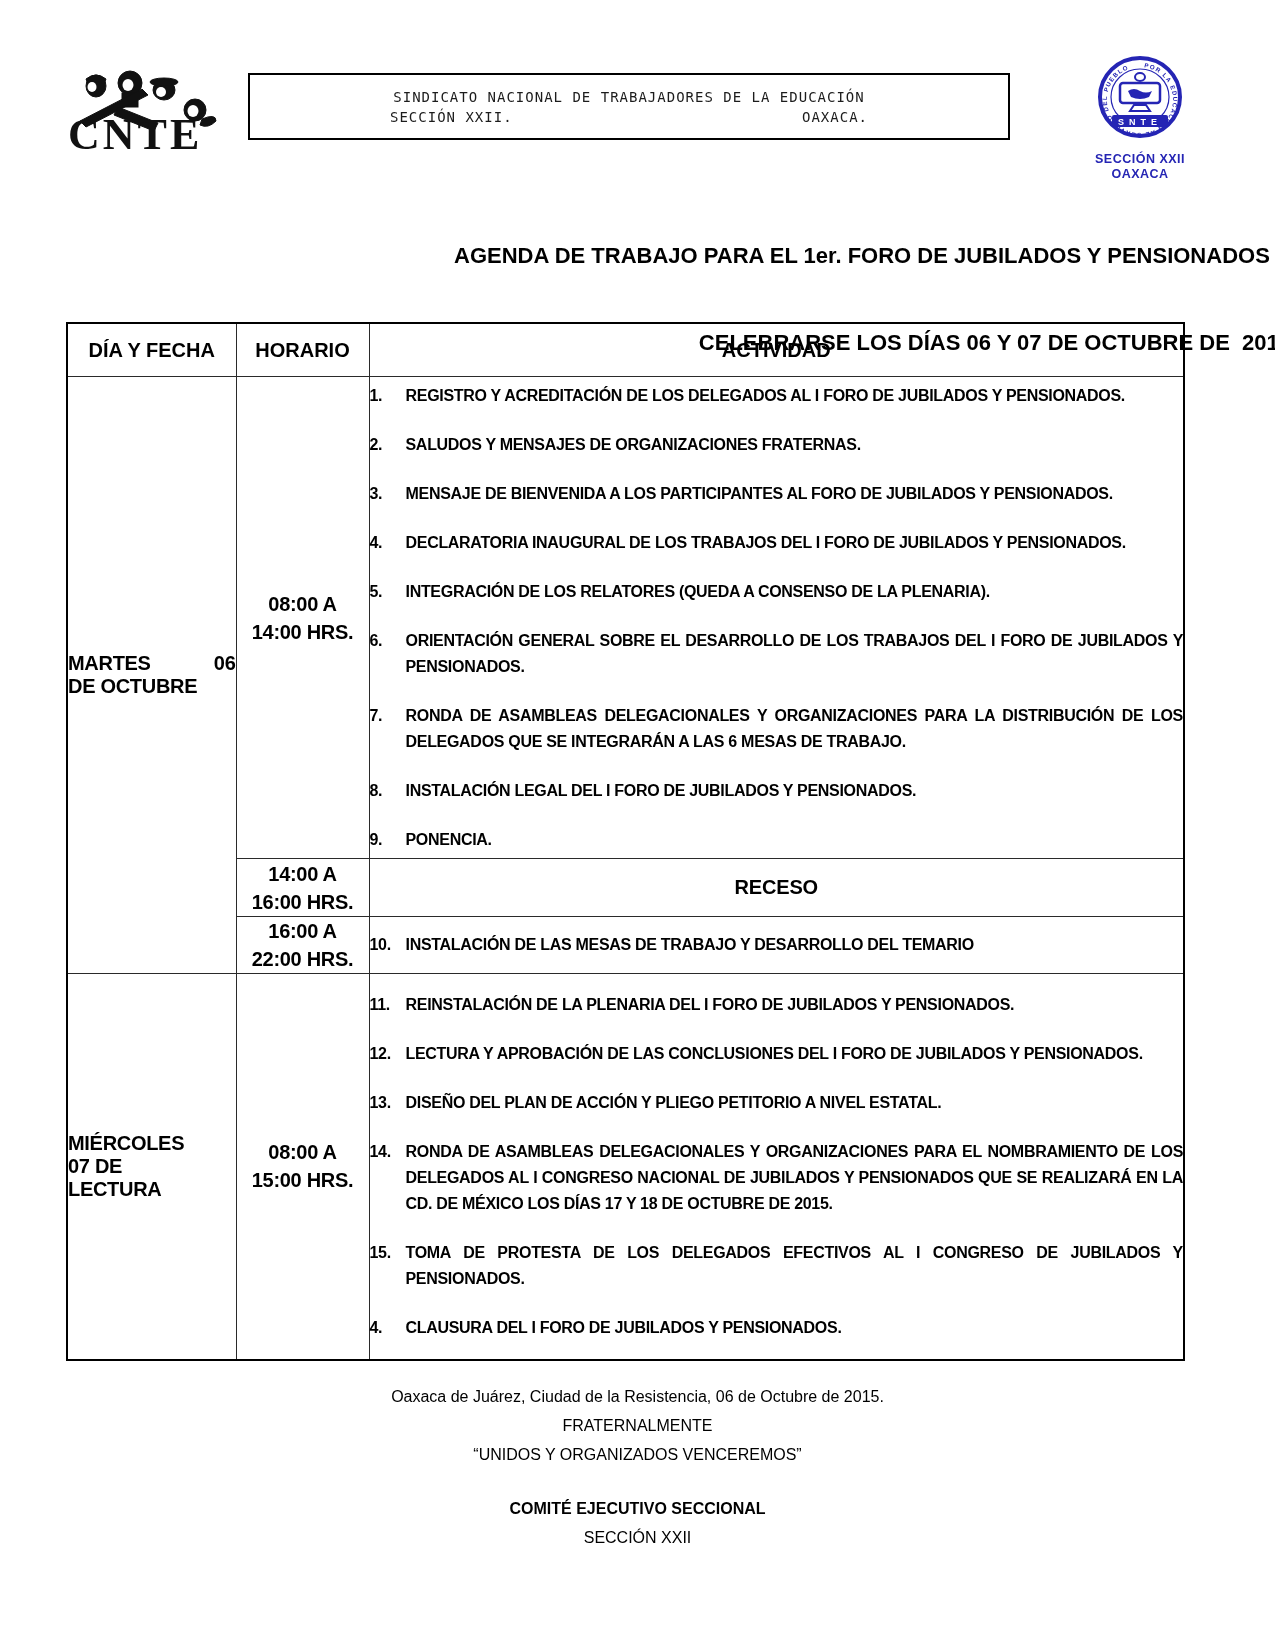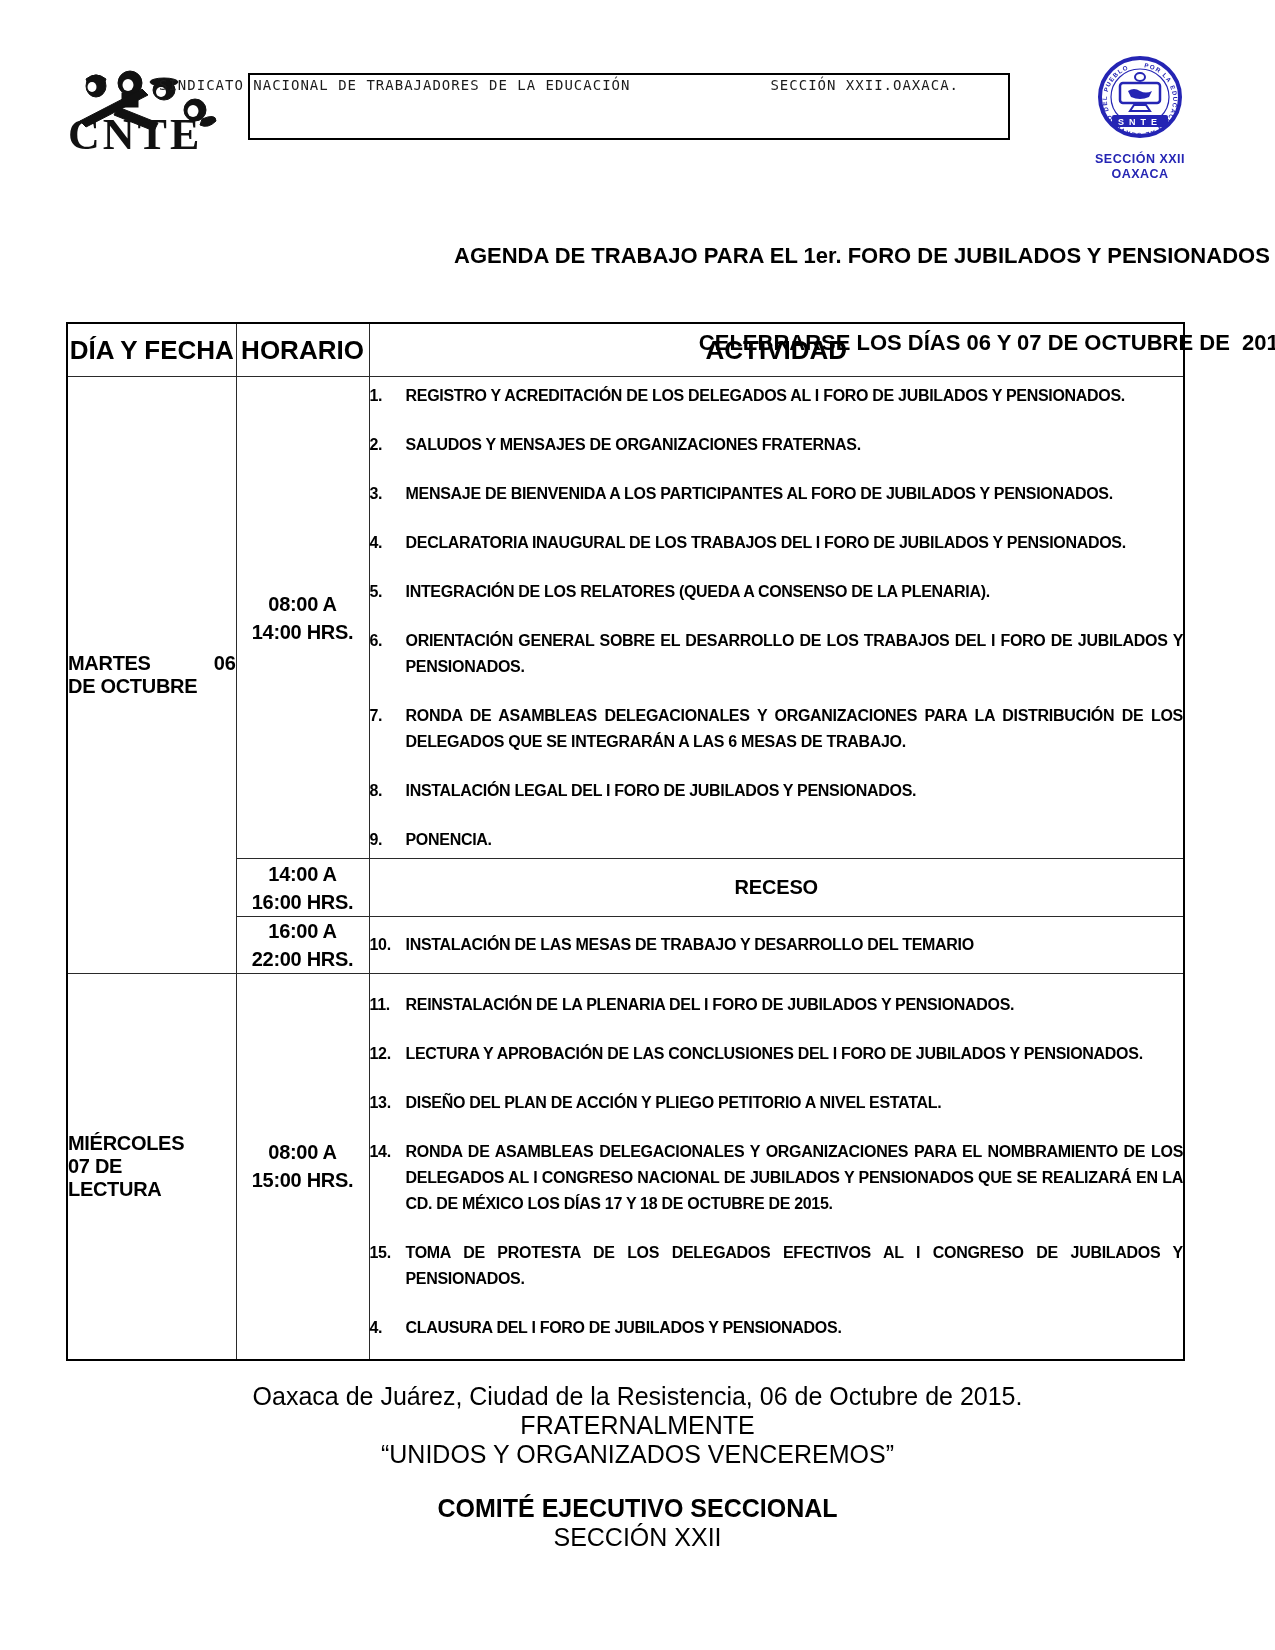--- a/index.html
+++ b/index.html
@@ -4,50 +4,50 @@
 <style>
   html,body{margin:0;padding:0;background:#fff;}
   body{width:1275px;height:1650px;overflow:hidden;font-family:"Liberation Sans",sans-serif;color:#000;}
   .page{position:relative;width:1275px;height:1650px;background:#fff;}
 
   
   .header-row{position:absolute;top:55px;left:0;width:1275px;height:115px;}
   .cnte-logo{position:absolute;left:62px;top:8px;width:155px;height:92px;}
   .org-box{position:absolute;left:248px;top:18px;width:758px;height:63px;border:2px solid #000;
            font-family:"DejaVu Sans Mono",monospace;font-size:14px;letter-spacing:1px;color:#1c1c1c;
-           display:flex;flex-direction:row;justify-content:center;line-height:20px;}
+           display:flex;flex-direction:column;justify-content:center;line-height:20px;}
   .org-box .ln{text-align:center;white-space:nowrap;}
   .org-box .ln3{display:flex;justify-content:space-between;padding:0 140px 0 140px;}
   .snte-logo{position:absolute;left:1090px;top:0px;width:100px;text-align:center;}
   .snte-caption{font-size:12.5px;font-weight:bold;letter-spacing:.5px;line-height:14px;margin-top:1px;}
 
   
   .doc-title{position:absolute;top:183px;left:16px;width:1275px;text-align:right;
              font-size:22px;font-weight:bold;line-height:29px;white-space:pre-wrap;}
 
   
   table.agenda{position:absolute;left:66px;top:322px;width:1117px;border-collapse:collapse;table-layout:fixed;}
   table.agenda col.c1{width:169px;} table.agenda col.c2{width:133px;} table.agenda col.c3{width:815px;}
   table.agenda th,table.agenda td{border:1.6px solid #2a2a2a;padding:0;vertical-align:middle;}
   table.agenda{border:2.5px solid #000;}
-  th.hdr{font-size:26px;font-weight:bold;text-align:center;line-height:25px;height:52px;padding:2px 4px;}
+  th.hdr{font-size:20px;font-weight:bold;text-align:center;line-height:25px;height:52px;padding:2px 4px;}
   td.day{font-size:20px;font-weight:bold;letter-spacing:-0.3px;padding:0 10px;}
   td.day .jline{text-align:justify;text-align-last:justify;}
   td.day.center{}
   td.time{font-size:20px;font-weight:bold;text-align:center;letter-spacing:-0.3px;line-height:28px;}
   td.acts{vertical-align:top;padding:10px 10px 4px 10px;}
   .act-item{display:flex;margin-bottom:23px;font-size:16px;font-weight:bold;letter-spacing:-0.3px;line-height:26px;}
   .act-item:last-child{margin-bottom:0;}
   .act-num{flex:0 0 36px;}
   .act-text{flex:1;text-align:justify;}
   td.receso{font-size:20px;font-weight:bold;text-align:center;letter-spacing:-0.2px;}
   tr.r1{height:482px;} tr.r2{height:58px;} tr.r3{height:57px;} tr.r4{height:386px;}
 
   
-  .footer{position:absolute;top:1382px;left:0;width:1275px;text-align:center;font-size:25px;line-height:29px;}
+  .footer{position:absolute;top:1382px;left:0;width:1275px;text-align:center;font-size:16px;line-height:29px;}
   .footer .block{margin-bottom:0;}
   .f-date{margin-bottom:16px;}
   .f-comite{margin-top:25px;font-weight:bold;}
 </style>
 </head>
 <body>
 
 <div class="page">
 
   <div class="header-row">

